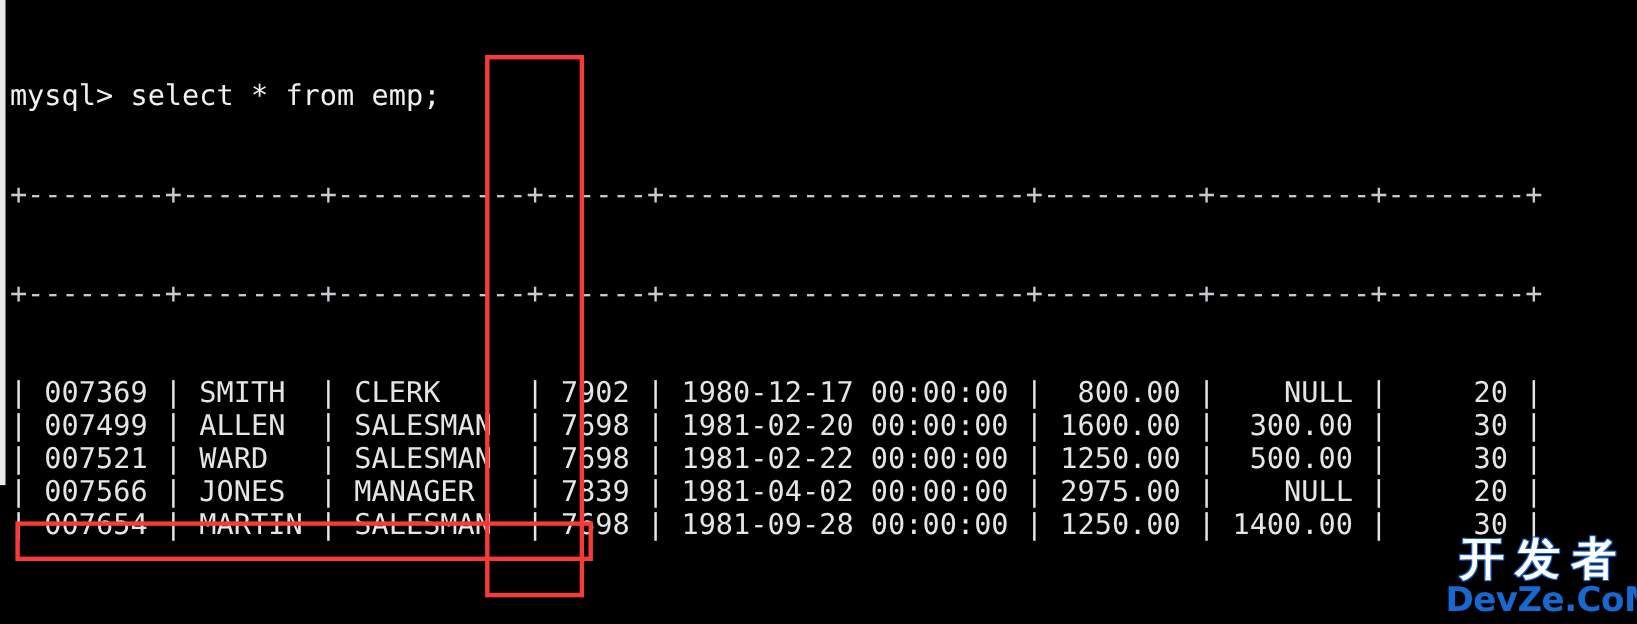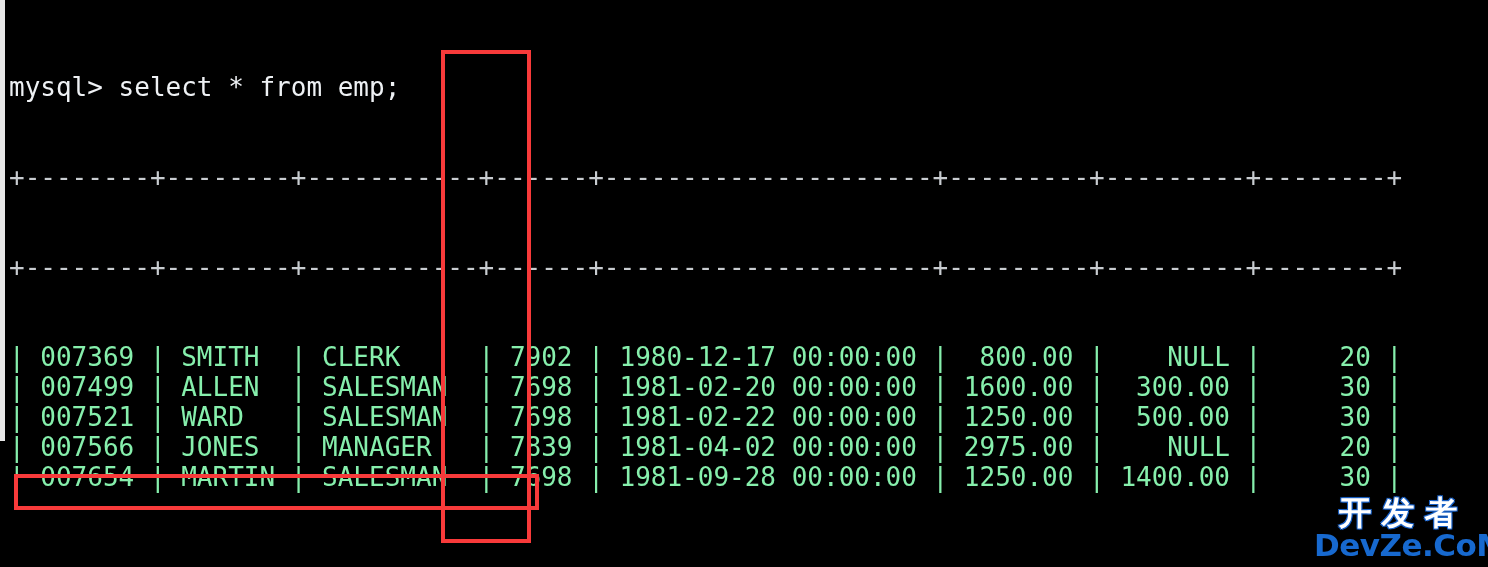--- a/index.html
+++ b/index.html
@@ -52,21 +52,21 @@
     white-space: pre;
     font-variant-ligatures: none;
   }
   .rule {
     color: #c8ccd0;
   }
   .prompt-line {
     color: #eef1f4;
   }
   .datarow {
-    color: #86efac;
+    color: #e5e5e5;
   }
 
   
   .redbox {
     position: absolute;
     border: 4px solid #f83a3a;
     box-sizing: border-box;
     pointer-events: none;
   }
   #mgr-column-box {
@@ -87,21 +87,21 @@
     position: absolute;
     right: 6px;
     bottom: 6px;
     width: 168px;
     text-align: center;
     line-height: 1;
     user-select: none;
   }
   #watermark-cjk {
     font-family: "DejaVu Sans", sans-serif;
-    font-size: 33px;
+    font-size: 41px;
     font-weight: 700;
     color: #ffffff;
     letter-spacing: 10px;
     text-shadow: 0 0 2px #1a62c8, 1px 1px 0 #1a62c8, -1px 1px 0 #1a62c8, 1px -1px 0 #1a62c8, -1px -1px 0 #1a62c8;
     display: block;
     padding-left: 10px;
   }
   #watermark-latin {
     font-family: "DejaVu Sans", sans-serif;
     font-size: 31px;

